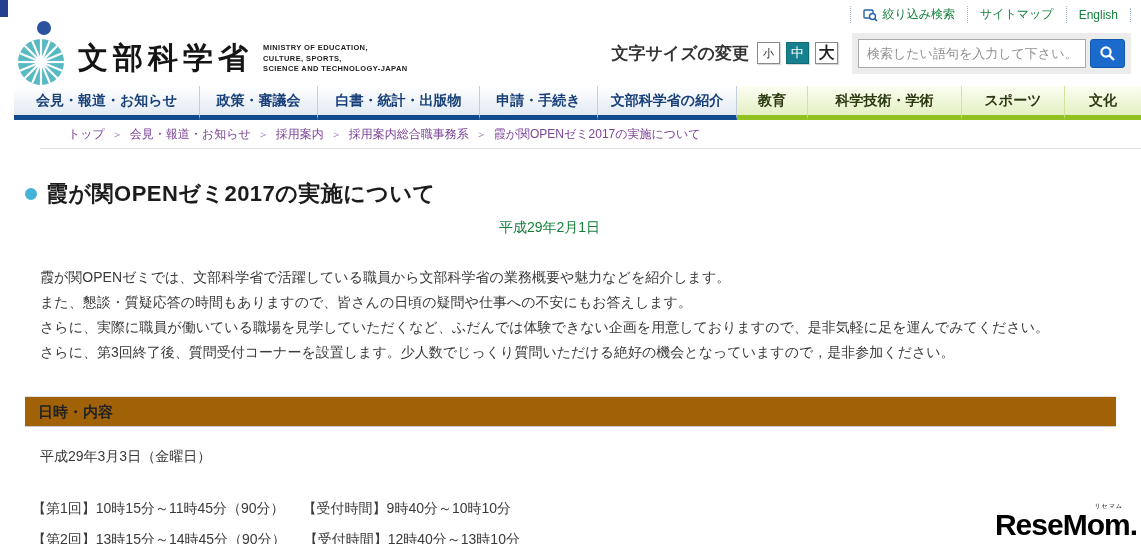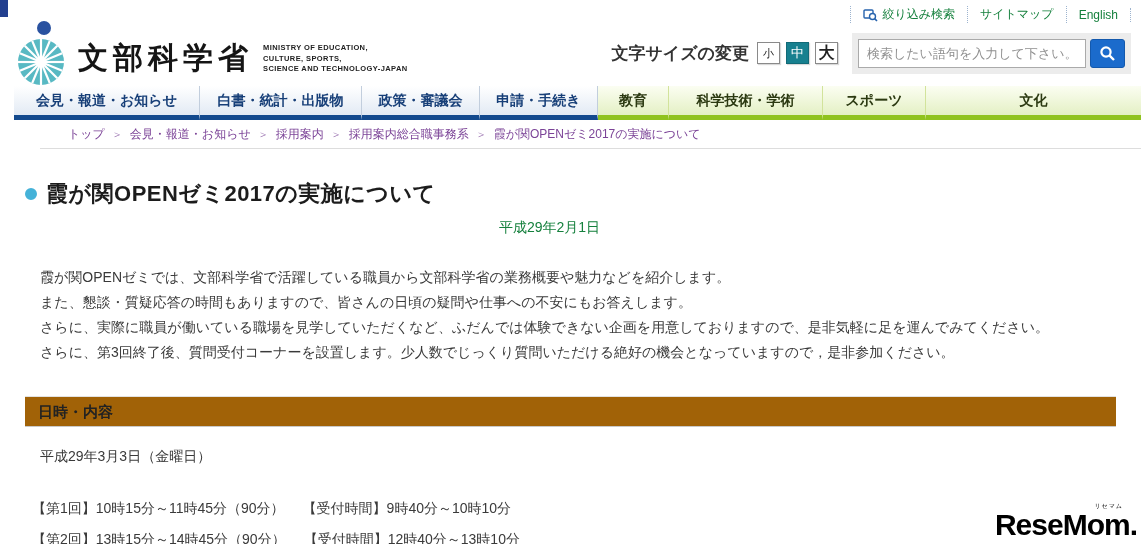--- a/index.html
+++ b/index.html
@@ -156,23 +156,24 @@
             <circle cx="7" cy="7" r="4.6" fill="none" stroke="#fff" stroke-width="2.2"></circle>
             <line x1="10.6" y1="10.6" x2="15" y2="15" stroke="#fff" stroke-width="2.4"></line>
           </svg>
         </button>
       </div>
     </div>
   </div>
 
   <div class="gnav">
     <div class="tab blue" style="flex:0 0 186px">会見・報道・お知らせ</div>
+    <div class="tab blue" style="flex:0 0 118px">政策・審議会</div>
     <div class="tab blue" style="flex:0 0 162px">白書・統計・出版物</div>
-    <div class="tab blue" style="flex:0 0 118px">政策・審議会</div>
     <div class="tab blue" style="flex:0 0 118px">申請・手続き</div>
+    <div class="tab blue" style="flex:0 0 139px">文部科学省の紹介</div>
     <div class="tab green" style="flex:0 0 71px">教育</div>
     <div class="tab green" style="flex:0 0 154px">科学技術・学術</div>
     <div class="tab green" style="flex:0 0 103px">スポーツ</div>
     <div class="tab green" style="flex:1 1 auto">文化</div>
   </div>
 
   <div class="breadcrumb">
     <a>トップ</a>
     <span class="sep">＞</span>
     <a>会見・報道・お知らせ</a>

